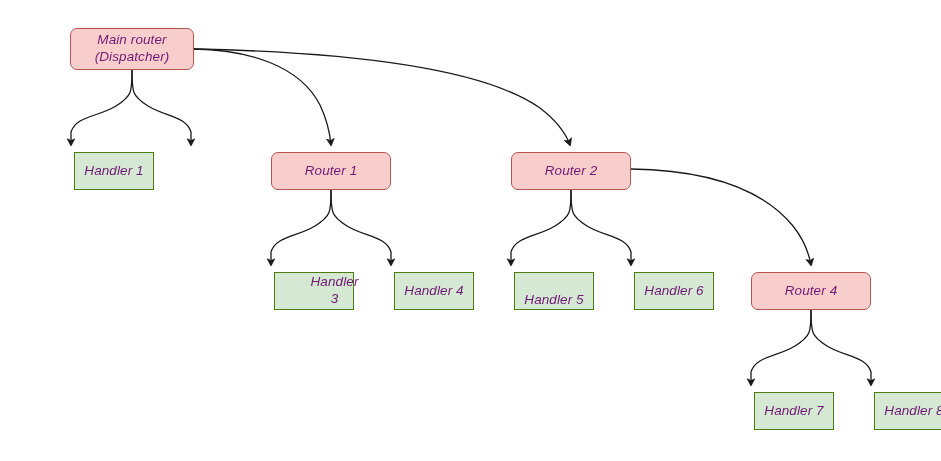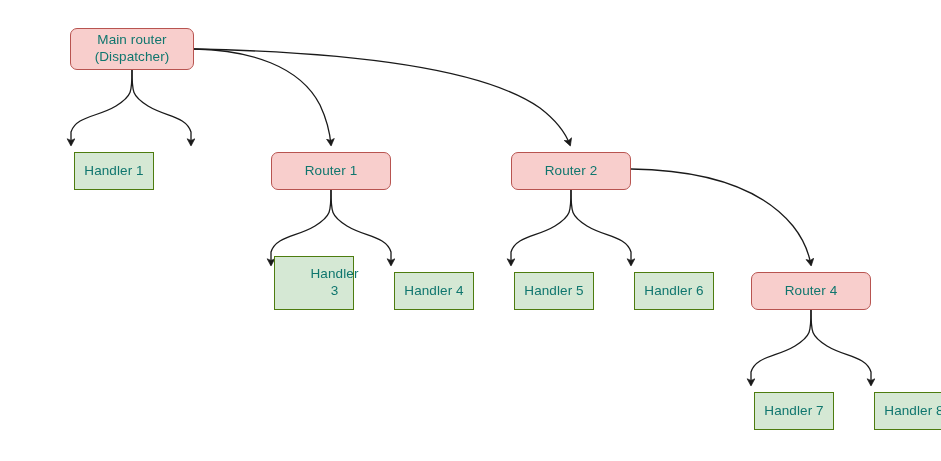--- a/index.html
+++ b/index.html
@@ -31,22 +31,23 @@
   }
   .node {
     position: absolute;
     box-sizing: border-box;
     display: flex;
     align-items: center;
     justify-content: center;
     text-align: center;
     font-size: 13.5px;
     line-height: 1.25;
-    color: #0f766e;
+    color: #701a75;
     letter-spacing: 0.1px;
+    font-style: italic;
   }
   .node.router {
     background: #f8cecc;
     border: 1px solid #b85450;
     border-radius: 7px;
   }
   .node.handler {
     background: #d5e8d4;
     border: 1px solid #4d7c0f;
     border-radius: 0px;
@@ -104,29 +105,29 @@
 
 
   <div class="node router" style="left:271px; top:152px; width:120px; height:38px;">
     <span class="node-label">Router 1</span>
   </div>
 
   <div class="node router" style="left:511px; top:152px; width:120px; height:38px;">
     <span class="node-label">Router 2</span>
   </div>
 
-  <div class="node handler" style="left:231px; top:256px; width:80px; height:54px;padding-left:41px;">
+  <div class="node handler" style="left:231px; top:272px; width:80px; height:38px;padding-left:41px;">
     <span class="node-label">Handler 3</span>
   </div>
 
   <div class="node handler" style="left:351px; top:272px; width:80px; height:38px;">
     <span class="node-label">Handler 4</span>
   </div>
 
-  <div class="node handler" style="left:471px; top:272px; width:80px; height:38px;">
+  <div class="node handler" style="left:471px; top:272px; width:80px; height:38px;align-items:flex-end;">
     <span class="node-label">Handler 5</span>
   </div>
 
   <div class="node handler" style="left:591px; top:272px; width:80px; height:38px;">
     <span class="node-label">Handler 6</span>
   </div>
 
   <div class="node router" style="left:751px; top:272px; width:120px; height:38px;">
     <span class="node-label">Router 4</span>
   </div>

